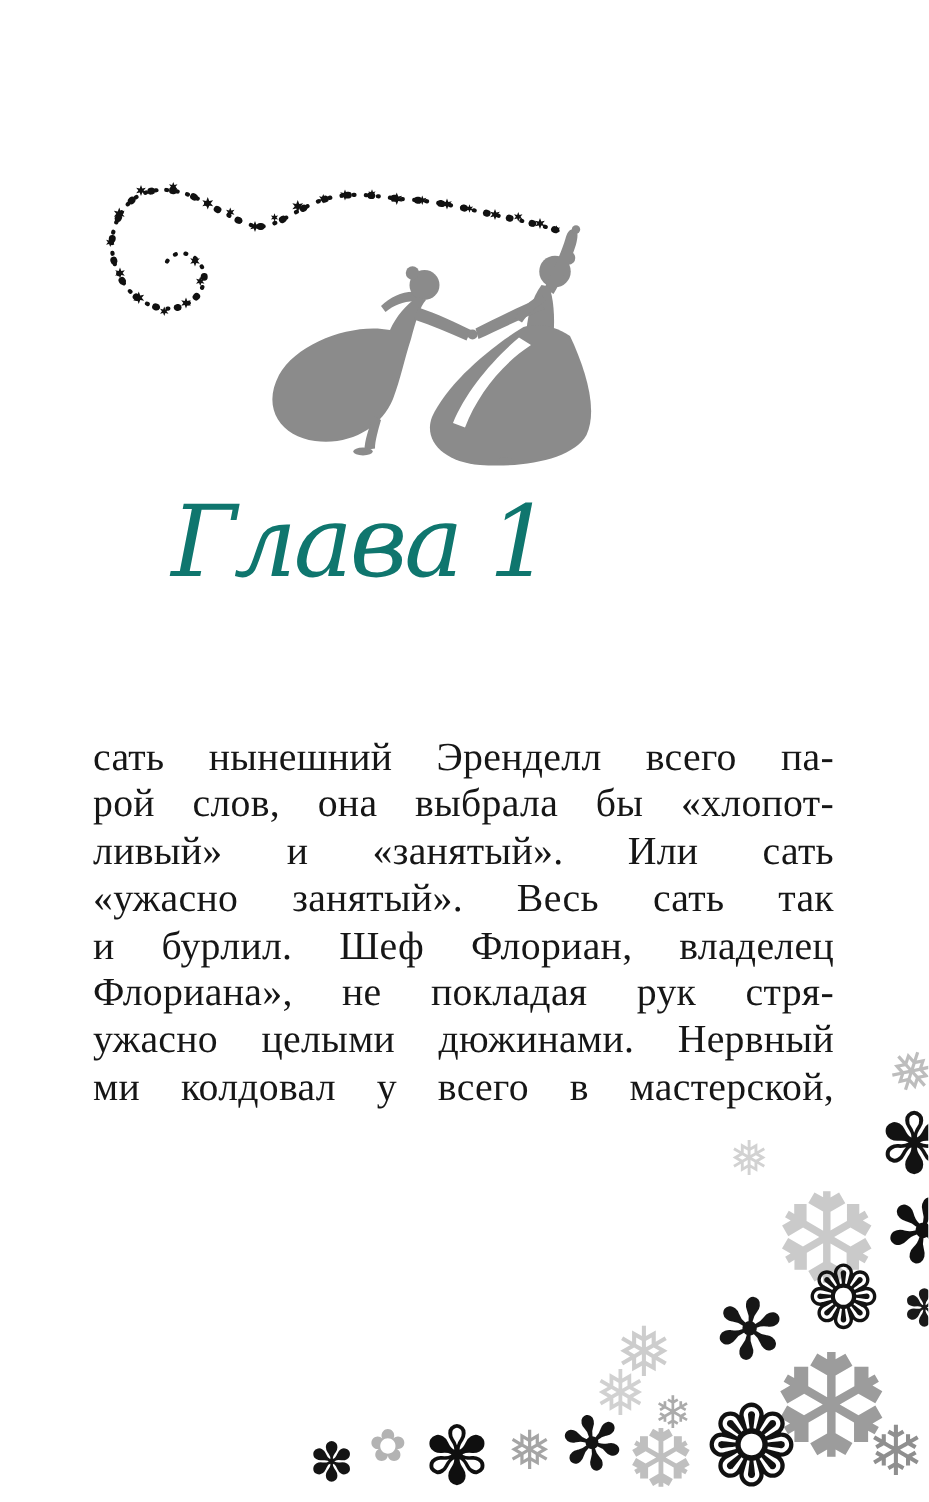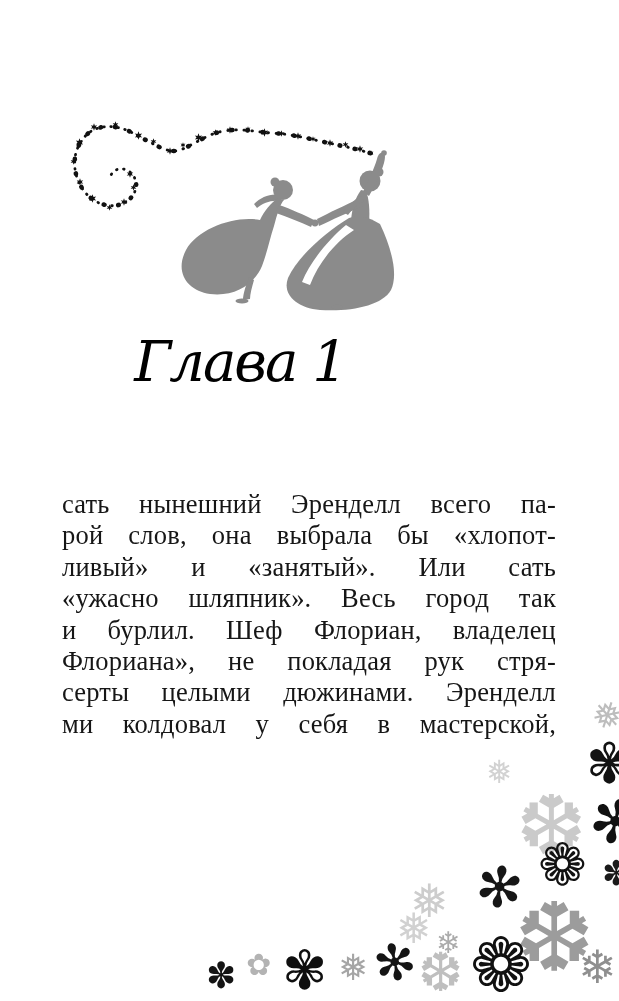--- a/index.html
+++ b/index.html
@@ -17,24 +17,24 @@
     width:344px;height:204px;
   }
   .chapter-title{
     position:absolute;top:312px;left:0;
     width:480px;height:110px;
     margin:0;
     text-align:center;
     font-family:"DejaVu Serif", serif;
     font-style:italic;
     font-weight:400;
-    font-size:56px;
+    font-size:66px;
     letter-spacing:-2px;
     line-height:100px;
-    color:#000000;
+    color:#0f766e;
   }
   .body-text{
     position:absolute;left:62px;top:489px;
     width:494px;
     font-size:26.5px;
     line-height:31.4px;
     letter-spacing:0.2px;
     color:#161616;
   }
   .line{
@@ -133,25 +133,25 @@
       <ellipse cx="279" cy="197" rx="5.5" ry="2.4"></ellipse>
     </g>
   </svg>
 
   <h1 class="chapter-title">Глава 1</h1>
 
   <div class="body-text">
     <div class="line">сать нынешний Эренделл всего па-</div>
     <div class="line">рой слов, она выбрала бы «хлопот-</div>
     <div class="line">ливый» и «занятый». Или сать</div>
-    <div class="line">«ужасно шляпник». Весь город так</div>
+    <div class="line">«ужасно занятый». Весь сать так</div>
     <div class="line">и бурлил. Шеф Флориан, владелец</div>
     <div class="line">Флориана», не покладая рук стря-</div>
-    <div class="line">серты целыми дюжинами. Эренделл</div>
-    <div class="line">ми колдовал у себя в мастерской,</div>
+    <div class="line">ужасно целыми дюжинами. Нервный</div>
+    <div class="line">ми колдовал у всего в мастерской,</div>
   </div>
 
   <div id="snow-corner">
       <span class="flake" style="left: 592px; top: 698px; font-size: 36px; color: rgb(189, 189, 189); transform: rotate(18deg);">❅</span>
       <span class="flake" style="left: 586px; top: 736px; font-size: 56px; color: rgb(18, 18, 18);">✾</span>
       <span class="flake" style="left: 590px; top: 792px; font-size: 60px; color: rgb(16, 16, 16); transform: rotate(14deg);">✻</span>
       <span class="flake" style="left: 516px; top: 784px; font-size: 84px; color: rgb(202, 202, 202);">❆</span>
       <span class="flake" style="left: 486px; top: 756px; font-size: 32px; color: rgb(210, 210, 210);">❅</span>
       <span class="flake" style="left: 538px; top: 836px; font-size: 58px; color: rgb(18, 18, 18);">❁</span>
       <span class="flake" style="left: 602px; top: 856px; font-size: 34px; color: rgb(26, 26, 26);">✽</span>

